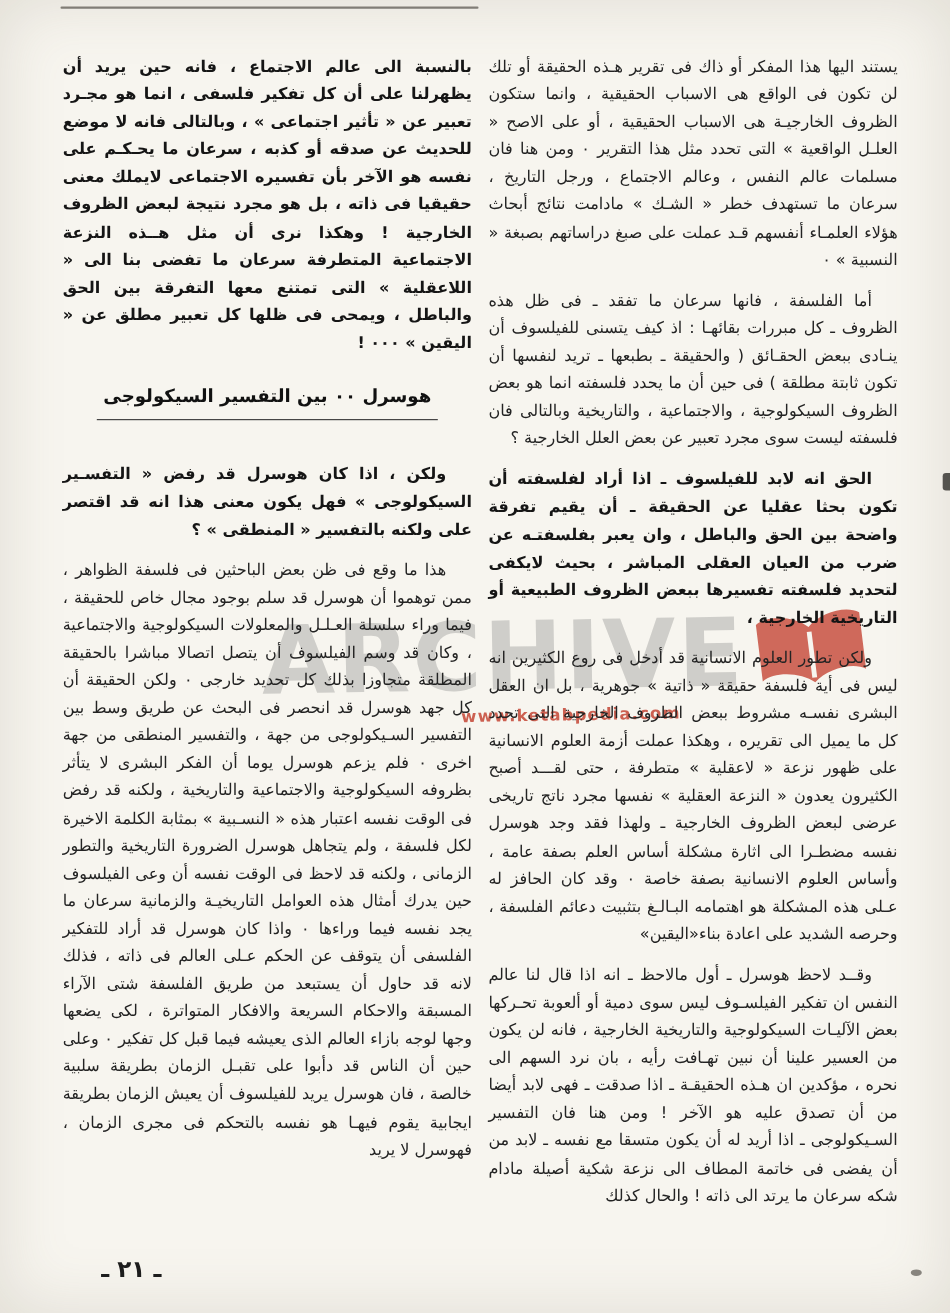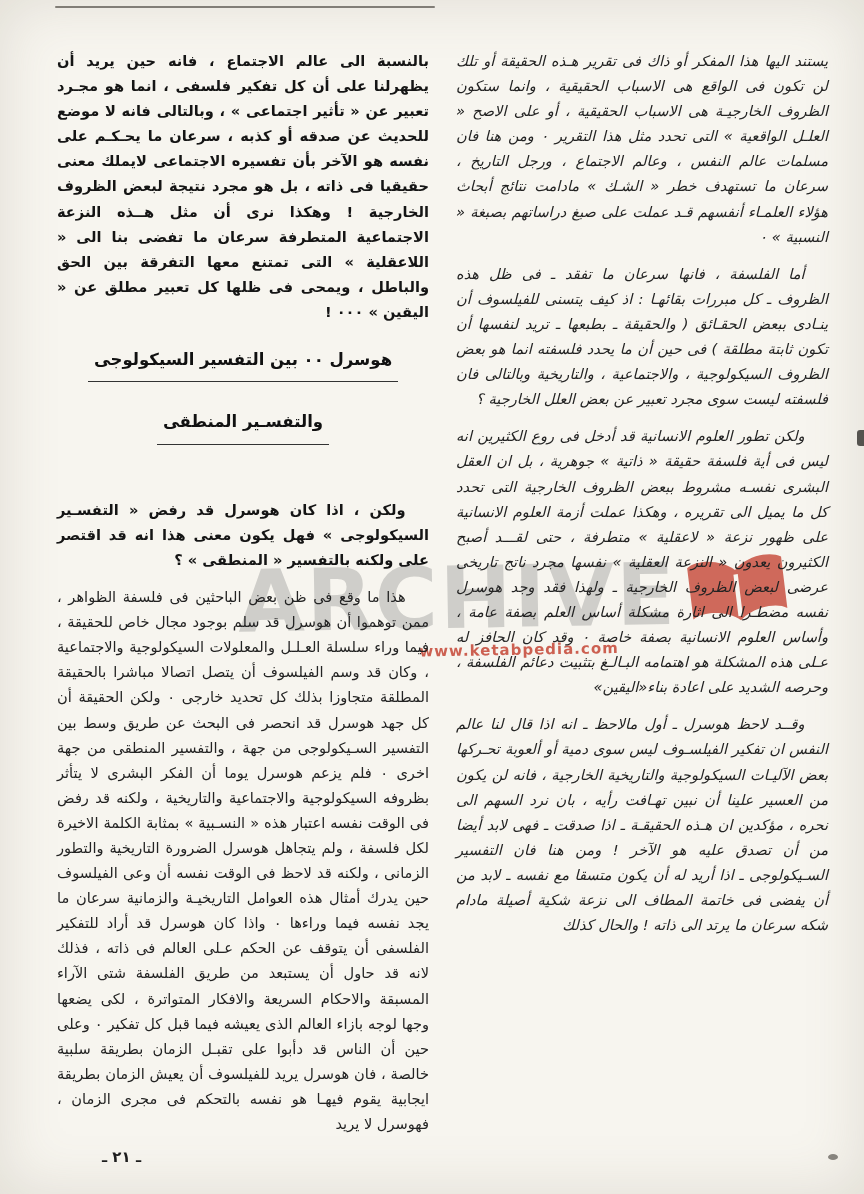--- a/index.html
+++ b/index.html
@@ -44,38 +44,38 @@
     font-size:15px;color:#c23b2a;opacity:.8;font-weight:bold;
     letter-spacing:1px;
   }
   
   .col{
     position:absolute;top:48px;z-index:2;
     width:372px;
     direction:rtl;text-align:justify;
     font-size:14.6px;line-height:1.72;
   }
-  .col-right{right:36px;font-style:italic;}
+  .col-right{right:48px;}
   .col-left{left:57px;}
   .para{margin:0 0 12px 0;text-indent:1.6em;}
   .para.no-indent{text-indent:0;}
   .para.bold{font-weight:bold;color:#151515;}
   .heading{
     text-align:center;margin:22px 0 26px 0;
     direction:rtl;
   }
   .h-line{
     display:inline-block;
     font-weight:bold;font-size:16.5px;color:#111;
     border-bottom:1.5px solid #333;
-    padding:0 6px 7px 6px;margin-bottom:26px;
+    padding:0 6px 7px 6px;margin-bottom:10px;
   }
   .page-number{
-    position:absolute;bottom:28px;left:102px;z-index:2;
-    font-size:15px;font-weight:bold;color:#1d1d1d;
+    position:absolute;bottom:28px;left:92px;z-index:2;
+    font-size:21px;font-weight:bold;color:#1d1d1d;
     direction:rtl;
   }
 </style>
 </head>
 <body>
 
 <div class="page">
 
   <div class="artifact-topline"></div>
   <div class="artifact-rightblob"></div>
@@ -88,29 +88,29 @@
         <path d="M50 14 C39 3 17 0 7 7 L7 54 C17 47 39 50 50 60 C61 50 83 47 93 54 L93 7 C83 0 61 3 50 14 Z" fill="#c23b2a"></path>
         <path d="M50 18 L50 56" stroke="#f7f5ef" stroke-width="4"></path>
       </svg>
     </div>
     <div class="wm-url">www.ketabpedia.com</div>
   </div>
 
   <div class="col col-right">
     <p class="para no-indent">يستند اليها هذا المفكر أو ذاك فى تقرير هـذه الحقيقة أو تلك لن تكون فى الواقع هى الاسباب الحقيقية ، وانما ستكون الظروف الخارجيـة هى الاسباب الحقيقية ، أو على الاصح « العلـل الواقعية » التى تحدد مثل هذا التقرير ٠ ومن هنا فان مسلمات عالم النفس ، وعالم الاجتماع ، ورجل التاريخ ، سرعان ما تستهدف خطر « الشـك » مادامت نتائج أبحاث هؤلاء العلمـاء أنفسهم قـد عملت على صبغ دراساتهم بصبغة « النسبية » ٠</p>
     <p class="para">أما الفلسفة ، فانها سرعان ما تفقد ـ فى ظل هذه الظروف ـ كل مبررات بقائهـا : اذ كيف يتسنى للفيلسوف أن ينـادى ببعض الحقـائق ( والحقيقة ـ بطبعها ـ تريد لنفسها أن تكون ثابتة مطلقة ) فى حين أن ما يحدد فلسفته انما هو بعض الظروف السيكولوجية ، والاجتماعية ، والتاريخية وبالتالى فان فلسفته ليست سوى مجرد تعبير عن بعض العلل الخارجية ؟</p>
+    <p class="para bold">الحق انه لابد للفيلسوف ـ اذا أراد لفلسفته أن تكون بحثا عقليا عن الحقيقة ـ أن يقيم تفرقة واضحة بين الحق والباطل ، وان يعبر بفلسفتـه عن ضرب من العيان العقلى المباشر ، بحيث لايكفى لتحديد فلسفته تفسيرها ببعض الظروف الطبيعية أو التاريخية الخارجية ،</p>
     <p class="para">ولكن تطور العلوم الانسانية قد أدخل فى روع الكثيرين انه ليس فى أية فلسفة حقيقة « ذاتية » جوهرية ، بل ان العقل البشرى نفسـه مشروط ببعض الظروف الخارجية التى تحدد كل ما يميل الى تقريره ، وهكذا عملت أزمة العلوم الانسانية على ظهور نزعة « لاعقلية » متطرفة ، حتى لقـــد أصبح الكثيرون يعدون « النزعة العقلية » نفسها مجرد ناتج تاريخى عرضى لبعض الظروف الخارجية ـ ولهذا فقد وجد هوسرل نفسه مضطـرا الى اثارة مشكلة أساس العلم بصفة عامة ، وأساس العلوم الانسانية بصفة خاصة ٠ وقد كان الحافز له عـلى هذه المشكلة هو اهتمامه البـالـغ بتثبيت دعائم الفلسفة ، وحرصه الشديد على اعادة بناء«اليقين»</p>
     <p class="para">وقــد لاحظ هوسرل ـ أول مالاحظ ـ انه اذا قال لنا عالم النفس ان تفكير الفيلسـوف ليس سوى دمية أو ألعوبة تحـركها بعض الآليـات السيكولوجية والتاريخية الخارجية ، فانه لن يكون من العسير علينا أن نبين تهـافت رأيه ، بان نرد السهم الى نحره ، مؤكدين ان هـذه الحقيقـة ـ اذا صدقت ـ فهى لابد أيضا من أن تصدق عليه هو الآخر ! ومن هنا فان التفسير السـيكولوجى ـ اذا أريد له أن يكون متسقا مع نفسه ـ لابد من أن يفضى فى خاتمة المطاف الى نزعة شكية أصيلة مادام شكه سرعان ما يرتد الى ذاته ! والحال كذلك</p>
   </div>
 
   <div class="col col-left">
     <p class="para bold no-indent">بالنسبة الى عالم الاجتماع ، فانه حين يريد أن يظهرلنا على أن كل تفكير فلسفى ، انما هو مجـرد تعبير عن « تأثير اجتماعى » ، وبالتالى فانه لا موضع للحديث عن صدقه أو كذبه ، سرعان ما يحـكـم على نفسه هو الآخر بأن تفسيره الاجتماعى لايملك معنى حقيقيا فى ذاته ، بل هو مجرد نتيجة لبعض الظروف الخارجية ! وهكذا نرى أن مثل هــذه النزعة الاجتماعية المتطرفة سرعان ما تفضى بنا الى « اللاعقلية » التى تمتنع معها التفرقة بين الحق والباطل ، ويمحى فى ظلها كل تعبير مطلق عن « اليقين » ٠٠٠ !</p>
     <div class="heading">
       <span class="h-line">هوسرل ٠٠ بين التفسير السيكولوجى</span><br>
-      <span class="h-line">والتفسـير المنطقى</span>
     </div>
     <p class="para bold">ولكن ، اذا كان هوسرل قد رفض « التفسـير السيكولوجى » فهل يكون معنى هذا انه قد اقتصر على ولكنه بالتفسير « المنطقى » ؟</p>
     <p class="para">هذا ما وقع فى ظن بعض الباحثين فى فلسفة الظواهر ، ممن توهموا أن هوسرل قد سلم بوجود مجال خاص للحقيقة ، فيما وراء سلسلة العـلـل والمعلولات السيكولوجية والاجتماعية ، وكان قد وسم الفيلسوف أن يتصل اتصالا مباشرا بالحقيقة المطلقة متجاوزا بذلك كل تحديد خارجى ٠ ولكن الحقيقة أن كل جهد هوسرل قد انحصر فى البحث عن طريق وسط بين التفسير السـيكولوجى من جهة ، والتفسير المنطقى من جهة اخرى ٠ فلم يزعم هوسرل يوما أن الفكر البشرى لا يتأثر بظروفه السيكولوجية والاجتماعية والتاريخية ، ولكنه قد رفض فى الوقت نفسه اعتبار هذه « النسـبية » بمثابة الكلمة الاخيرة لكل فلسفة ، ولم يتجاهل هوسرل الضرورة التاريخية والتطور الزمانى ، ولكنه قد لاحظ فى الوقت نفسه أن وعى الفيلسوف حين يدرك أمثال هذه العوامل التاريخيـة والزمانية سرعان ما يجد نفسه فيما وراءها ٠ واذا كان هوسرل قد أراد للتفكير الفلسفى أن يتوقف عن الحكم عـلى العالم فى ذاته ، فذلك لانه قد حاول أن يستبعد من طريق الفلسفة شتى الآراء المسبقة والاحكام السريعة والافكار المتواترة ، لكى يضعها وجها لوجه بازاء العالم الذى يعيشه فيما قبل كل تفكير ٠ وعلى حين أن الناس قد دأبوا على تقبـل الزمان بطريقة سلبية خالصة ، فان هوسرل يريد للفيلسوف أن يعيش الزمان بطريقة ايجابية يقوم فيهـا هو نفسه بالتحكم فى مجرى الزمان ، فهوسرل لا يريد</p>
   </div>
 
   <div class="page-number">ـ ٢١ ـ</div>
 
 </div>
 
 </body></html>

